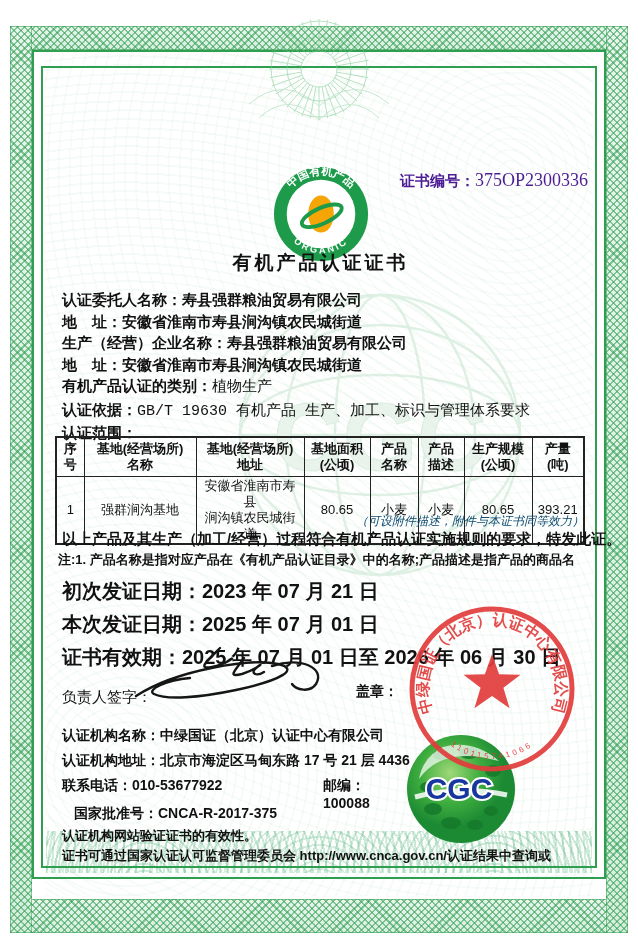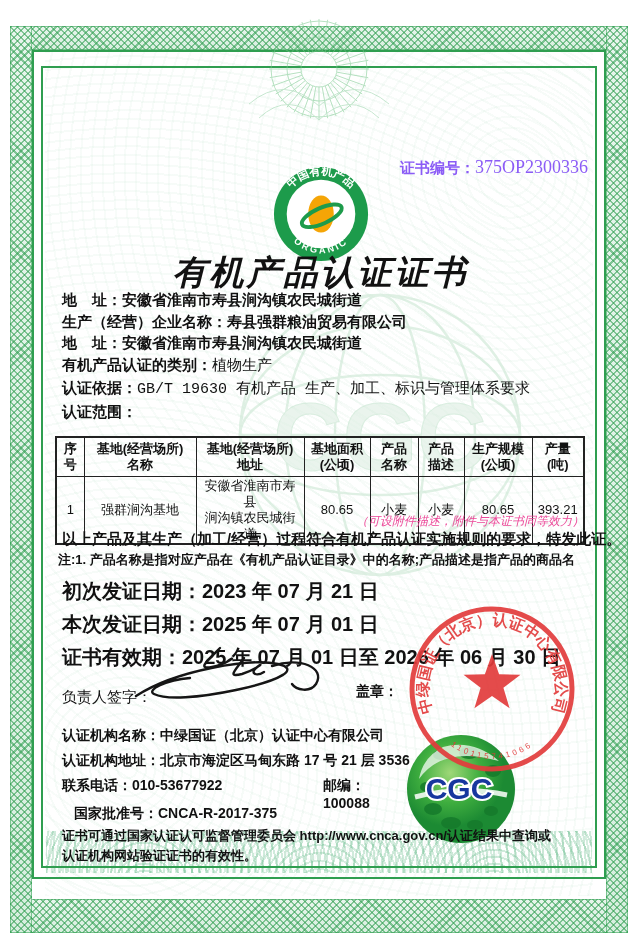--- a/index.html
+++ b/index.html
@@ -33,40 +33,40 @@
     border:2px solid #2f9e50; z-index:2;}
   .rosette{position:absolute; left:229px; top:14px; z-index:3; opacity:.55;}
   .waveband{position:absolute; left:46px; right:46px; bottom:68px; height:42px; z-index:1;
     background:
       repeating-radial-gradient(circle at 18% 130%, rgba(102,187,138,.30) 0 2px, transparent 2px 7px),
       repeating-radial-gradient(circle at 50% 150%, rgba(102,187,138,.26) 0 2px, transparent 2px 8px),
       repeating-radial-gradient(circle at 82% 130%, rgba(102,187,138,.30) 0 2px, transparent 2px 7px);}
   .watermark{position:absolute; left:225px; top:280px; z-index:0; opacity:.6;}
 
   
-  .cert-no{position:absolute; top:157px; right:50px; z-index:5; color:#8b5cf6; font-size:15px;}
+  .cert-no{position:absolute; top:170px; right:50px; z-index:5; color:#4c1d95; font-size:15px;}
   .cert-no .lbl{font-weight:700;}
   .cert-no .num{font-family:"Liberation Serif","DejaVu Serif",serif; font-size:18px;}
   .organic-logo{position:absolute; left:272px; top:165px; z-index:5;}
   .title{position:absolute; left:3px; right:0; top:250px; text-align:center; z-index:5;
-    font-size:34px; font-weight:700; letter-spacing:3px;font-style:italic;}
+    font-size:19px; font-weight:700; letter-spacing:3px;}
   .info{position:absolute; left:62px; right:44px; top:289px; z-index:5; font-size:15px; font-weight:700;}
   .info .line{line-height:21.5px; white-space:nowrap;}
   .info .kai{font-family:Liberation Mono, monospace; font-weight:400;margin-top:36px;}
   table.scope{position:absolute; left:55px; top:436px; width:528px; z-index:5;
     border-collapse:collapse; table-layout:fixed; font-size:13px;}
   table.scope th, table.scope td{border:1px solid #222; text-align:center; vertical-align:middle;
     padding:1px 2px; white-space:pre-line; background:transparent;}
   table.scope{border:2px solid #222;}
   table.scope th{font-weight:700; height:36px; line-height:16px;}
   table.scope td{height:36px; line-height:16px;margin-top:39px;}
   col.c0{width:28px;} col.c1{width:112px;} col.c2{width:108px;} col.c3{width:66px;}
   col.c4{width:48px;} col.c5{width:46px;} col.c6{width:68px;} col.c7{width:52px;}
   .attach-note{position:absolute; right:54px; top:513px; z-index:5; font-size:12px; font-style:italic;
-    font-family:"Liberation Serif","DejaVu Serif",serif; color:#ec4899;}
+    font-family:"Liberation Serif","DejaVu Serif",serif; color:#0c4a6e;}
   .conclusion{position:absolute; left:62px; top:530px; z-index:5; font-size:15px; font-weight:700;}
   .notes{position:absolute; left:58px; right:44px; top:551px; z-index:5; font-size:13px; font-weight:600; line-height:18px;}
   .dates{position:absolute; left:62px; top:578px; z-index:5; font-size:20px; font-weight:700;}
   .dates div{margin-bottom:6px;}
   .sign-label{position:absolute; left:62px; top:688px; z-index:5; font-size:15px; font-weight:400;}
   .signature{position:absolute; left:128px; top:644px; z-index:6;}
   .stamp-label{position:absolute; left:356px; top:683px; z-index:5; font-size:14px; font-weight:700;}
   .seal{position:absolute; left:405px; top:602px; z-index:7; opacity:.92;}
   .org-info{position:absolute; left:62px; top:727px; z-index:5; font-size:14px; font-weight:700;}
   .org-info .row{margin-bottom:7px;}
@@ -168,20 +168,21 @@
       <textPath href="#arcTop" startOffset="50%" text-anchor="middle">中国有机产品</textPath>
     </text>
     <text font-size="9.5" font-weight="bold" fill="#ffffff" letter-spacing="2.5">
       <textPath href="#arcBot" startOffset="50%" text-anchor="middle">ORGANIC</textPath>
     </text>
   </svg>
 
   <div class="title">有机产品认证证书</div>
 
   <div class="info">
+    <div class="line"><span>认证委托人名称：</span><span>寿县强群粮油贸易有限公司</span></div>
     <div class="line"><span>地　址：</span><span>安徽省淮南市寿县涧沟镇农民城街道</span></div>
     <div class="line"><span>生产（经营）企业名称：</span><span>寿县强群粮油贸易有限公司</span></div>
     <div class="line"><span>地　址：</span><span>安徽省淮南市寿县涧沟镇农民城街道</span></div>
     <div class="line"><span>有机产品认证的类别：</span><span class="kai">植物生产</span></div>
     <div class="line"><span>认证依据：</span><span class="kai">GB/T 19630 有机产品 生产、加工、标识与管理体系要求</span></div>
     <div class="line"><span>认证范围：</span></div>
   </div>
 
   <table class="scope">
     <colgroup>
@@ -262,21 +263,21 @@
     <text font-size="15.5" font-weight="bold" fill="#e23c3c">
       <textPath href="#sealArc" startOffset="50%" text-anchor="middle" lengthAdjust="spacingAndGlyphs">中绿国证（北京）认证中心有限公司</textPath>
     </text>
     <text font-size="8" fill="#e23c3c" letter-spacing="3">
       <textPath href="#sealBot" startOffset="50%" text-anchor="middle">110115741066</textPath>
     </text>
   </svg>
 
   <div class="org-info">
     <div class="row">认证机构名称：中绿国证（北京）认证中心有限公司</div>
-    <div class="row">认证机构地址：北京市海淀区马甸东路 17 号 21 层 3536</div>
+    <div class="row">认证机构地址：北京市海淀区马甸东路 17 号 21 层 4436</div>
     <div class="row phone-row">
       <span>联系电话：010-53677922</span>
       <span class="postcode">邮编：100088</span>
     </div>
     <div class="row approval">国家批准号：CNCA-R-2017-375</div>
   </div>
 
   <svg class="cgc-logo" width="116" height="116" viewBox="0 0 116 116">
     <defs>
       <radialGradient id="gGlobe" cx="40%" cy="35%">
@@ -295,17 +296,17 @@
         <ellipse cx="90" cy="40" rx="8" ry="6"></ellipse>
       <ellipse cx="66" cy="22" rx="10" ry="6"></ellipse>
         <ellipse cx="38" cy="24" rx="8" ry="5"></ellipse>
     </g>
     <path d="M16,48 Q40,14 96,30 Q70,8 40,16 Q20,26 16,48" fill="#e8f6e8" opacity=".8"></path>
     <path d="M12,66 Q58,54 104,64" stroke="#ffffff" stroke-width="5" fill="none" opacity=".85"></path>
     <text x="56" y="68" text-anchor="middle" font-size="30" font-weight="bold" fill="#17379e" stroke="#ffffff" stroke-width="4" paint-order="stroke">CGC</text>
   </svg>
 
   <div class="footer">
+    <div>认证机构网站验证证书的有效性。</div>
     <div>证书可通过国家认证认可监督管理委员会 http://www.cnca.gov.cn/认证结果中查询或</div>
-    <div>认证机构网站验证证书的有效性。</div>
   </div>
 
 </div>
 
 </body></html>

